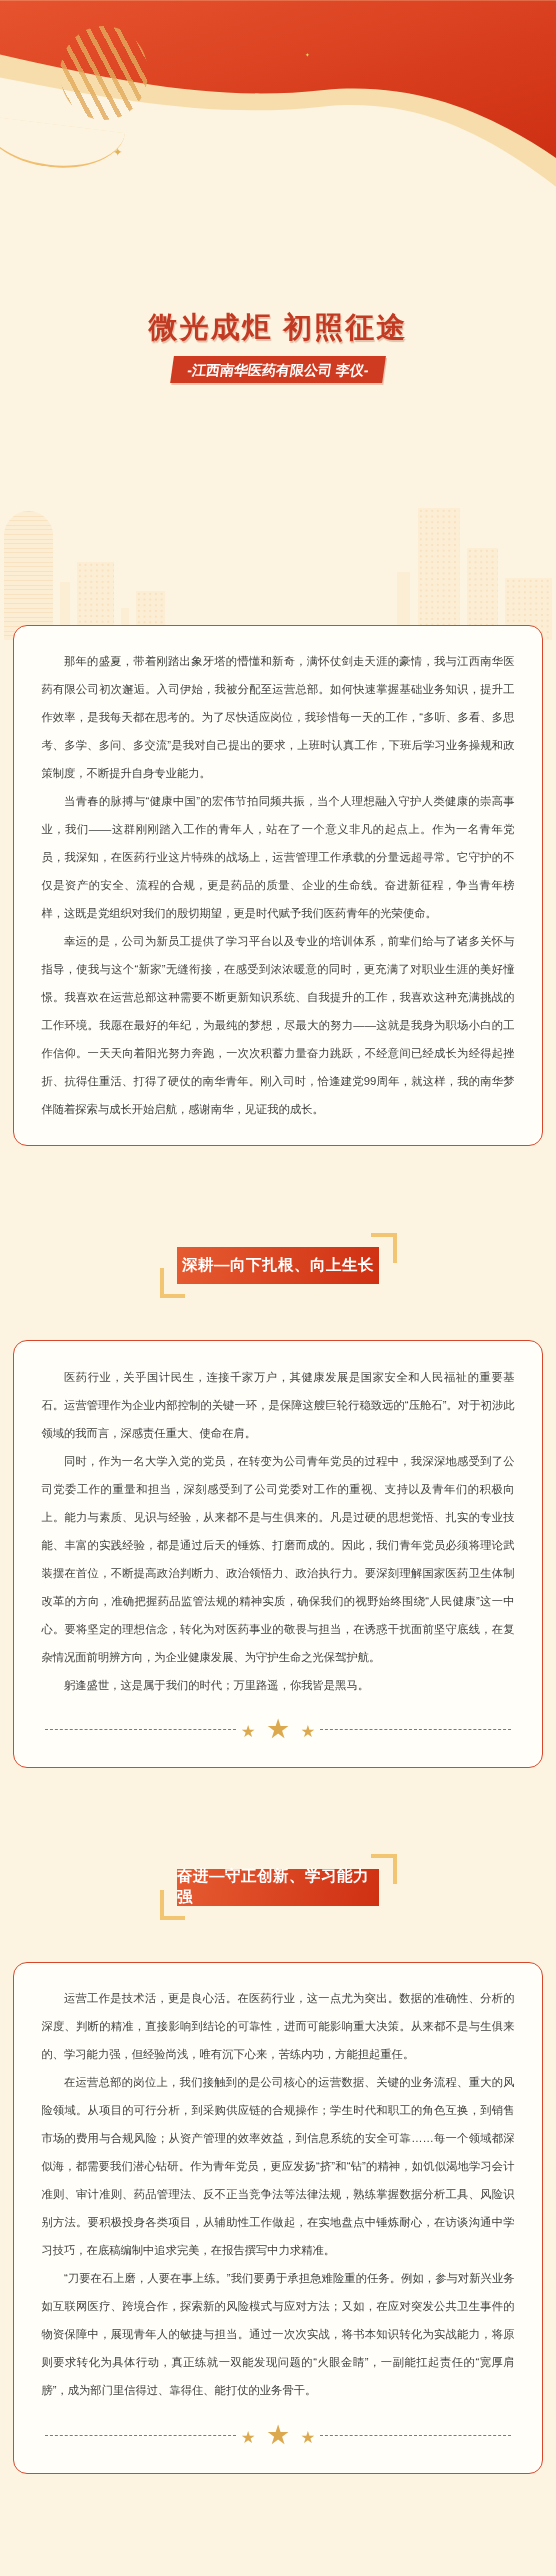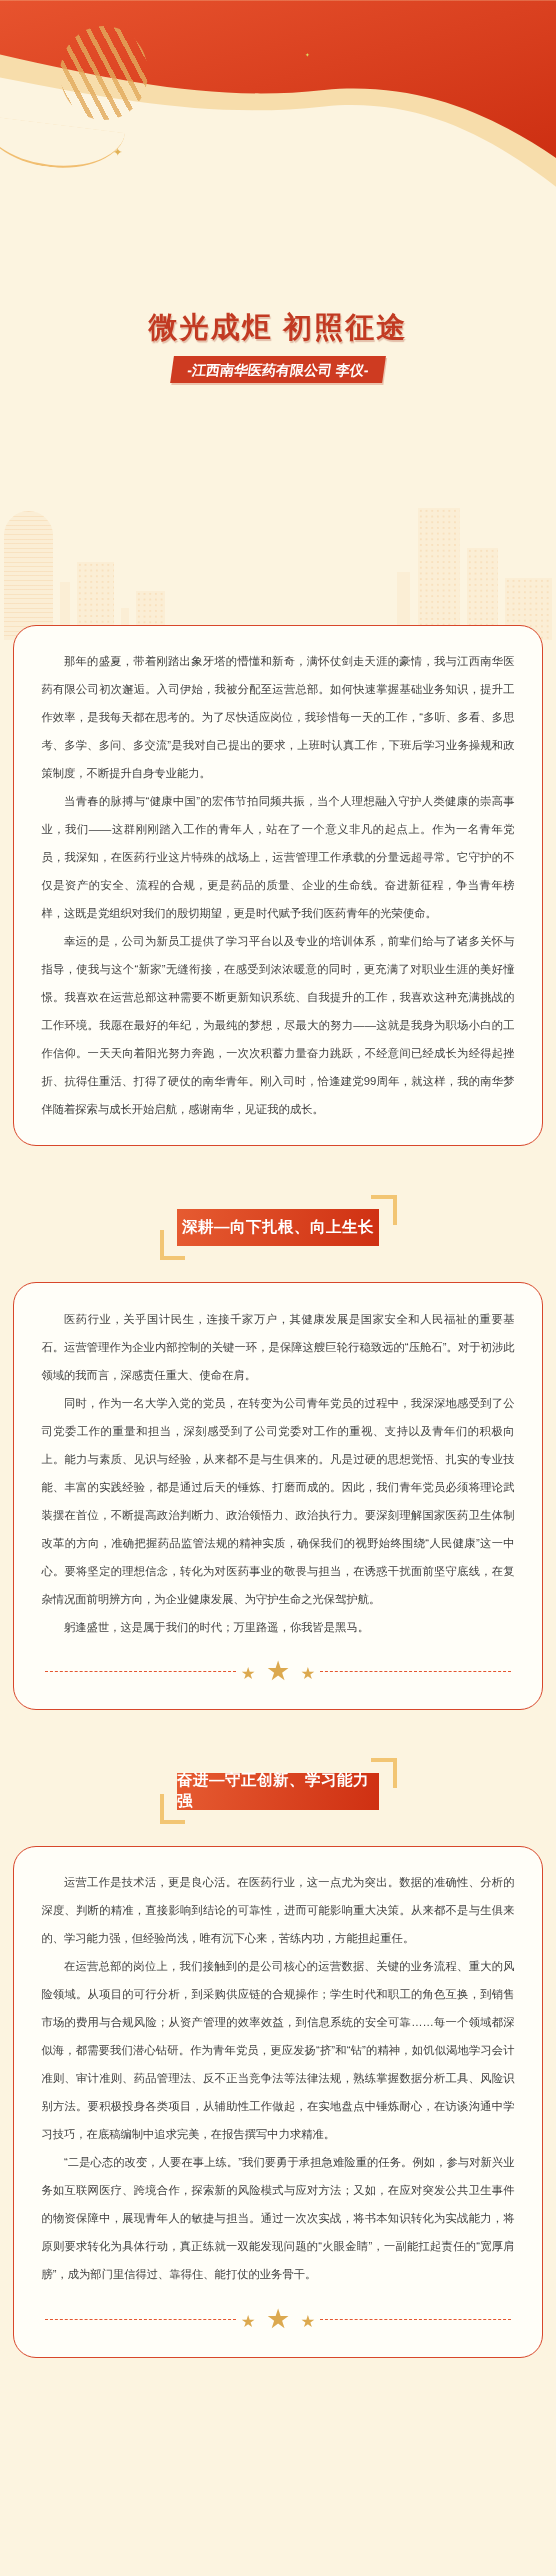--- a/index.html
+++ b/index.html
@@ -31,27 +31,27 @@
   .b8{width:42px;height:132px;}
   .b9{width:31px;height:92px;}
   .b10{width:47px;height:62px;}
   
   .content{position:relative;z-index:2;padding-top:307px;}
   .page-title{margin:4px;text-align:center;font-size:29px;line-height:32px;font-weight:900;color:#c23a22;
               letter-spacing:2.1px;text-shadow:1px 1.5px 1px rgba(160,50,25,.28);}
   .banner{width:max-content;margin:13.4px auto 0;background:#ce3b21;color:#ffffff;font-size:14px;line-height:14px;
           font-weight:bold;padding:6.7px 15.5px;transform:skewX(-8deg);box-shadow:1.5px 2.1px 0 rgba(180,50,24,.25);}
   
-  .card{position:relative;margin:0 13.4px;background:#fffef8;border:1.5px solid #d8472b;border-radius:23px;
+  .card{position:relative;margin:0 13.4px;background:#fffef8;border:1.5px solid #d8472b;border-radius:14px;
         padding:21.6px 27px;box-sizing:border-box;}
   .card .para{margin:0;text-indent:2em;font-size:11.3px;line-height:28px;color:#404040;text-align:justify;}
   .card.intro{margin-top:241px;}
-  .card.body-card{margin-top:36px;}
+  .card.body-card{margin-top:56px;}
   
-  .sec-header{position:relative;width:202px;height:37px;margin:63px auto 0;display:flex;align-items:center;
+  .sec-header{position:relative;width:202px;height:37px;margin:101px auto 0;display:flex;align-items:center;
               justify-content:center;background:linear-gradient(100deg,#e65b31,#cf3012);}
   .sec-title{color:#ffffff;font-size:15.5px;font-weight:bold;letter-spacing:0.5px;}
   .bracket{position:absolute;width:21.6px;height:26px;}
   .bracket.tr{top:-14.4px;right:-17.5px;border-top:4.6px solid #f2c573;border-right:4.6px solid #f2c573;}
   .bracket.bl{bottom:-14.4px;left:-17.5px;border-bottom:4.6px solid #f2c573;border-left:4.6px solid #f2c573;}
   
   .star-divider{display:flex;align-items:center;margin:17.5px 4.1px 2.1px;}
   .dash-line{flex:1;border-top:1px dashed #e4552f;}
   .star{color:#dca94f;margin:0 5.2px;line-height:1;}
   .s-big{font-size:27px;}
@@ -126,21 +126,21 @@
 
     <div class="sec-header">
       <span class="bracket tr"></span>
       <span class="bracket bl"></span>
       <span class="sec-title">奋进—守正创新、学习能力强</span>
     </div>
     <div class="card body-card">
       <div>
           <p class="para">运营工作是技术活，更是良心活。在医药行业，这一点尤为突出。数据的准确性、分析的深度、判断的精准，直接影响到结论的可靠性，进而可能影响重大决策。从来都不是与生俱来的、学习能力强，但经验尚浅，唯有沉下心来，苦练内功，方能担起重任。</p>
           <p class="para">在运营总部的岗位上，我们接触到的是公司核心的运营数据、关键的业务流程、重大的风险领域。从项目的可行分析，到采购供应链的合规操作；学生时代和职工的角色互换，到销售市场的费用与合规风险；从资产管理的效率效益，到信息系统的安全可靠……每一个领域都深似海，都需要我们潜心钻研。作为青年党员，更应发扬“挤”和“钻”的精神，如饥似渴地学习会计准则、审计准则、药品管理法、反不正当竞争法等法律法规，熟练掌握数据分析工具、风险识别方法。要积极投身各类项目，从辅助性工作做起，在实地盘点中锤炼耐心，在访谈沟通中学习技巧，在底稿编制中追求完美，在报告撰写中力求精准。</p>
-          <p class="para">“二是心态的改变，人要在事上练。”我们要勇于承担急难险重的任务。例如，参与对新兴业务如互联网医疗、跨境合作，探索新的风险模式与应对方法；又如，在应对突发公共卫生事件的物资保障中，展现青年人的敏捷与担当。通过一次次实战，将书本知识转化为实战能力，将原则要求转化为具体行动，真正练就一双能发现问题的“火眼金睛”，一副能扛起责任的“宽厚肩膀”，成为部门里信得过、靠得住、能打仗的业务骨干。</p>
+          <p class="para">“刀要在石上磨，人要在事上练。”我们要勇于承担急难险重的任务。例如，参与对新兴业务如互联网医疗、跨境合作，探索新的风险模式与应对方法；又如，在应对突发公共卫生事件的物资保障中，展现青年人的敏捷与担当。通过一次次实战，将书本知识转化为实战能力，将原则要求转化为具体行动，真正练就一双能发现问题的“火眼金睛”，一副能扛起责任的“宽厚肩膀”，成为部门里信得过、靠得住、能打仗的业务骨干。</p>
         </div>
       <div class="star-divider">
         <span class="dash-line"></span>
         <span class="star s-small">★</span>
         <span class="star s-big">★</span>
         <span class="star s-small">★</span>
         <span class="dash-line"></span>
       </div>
     </div>
 

